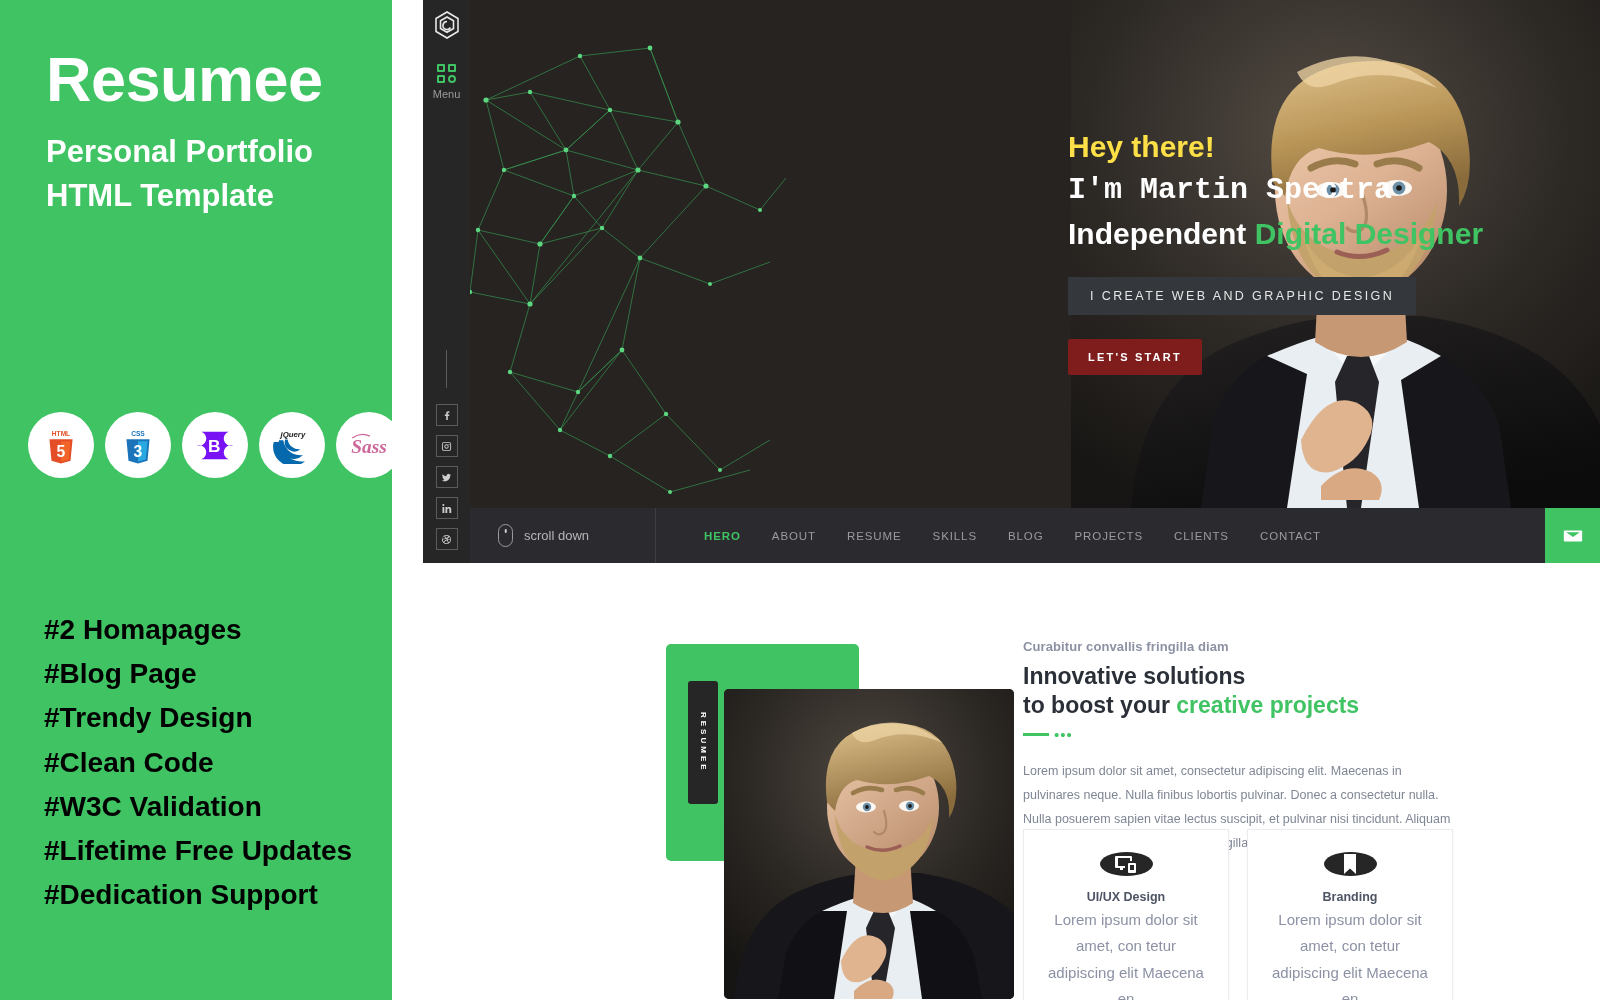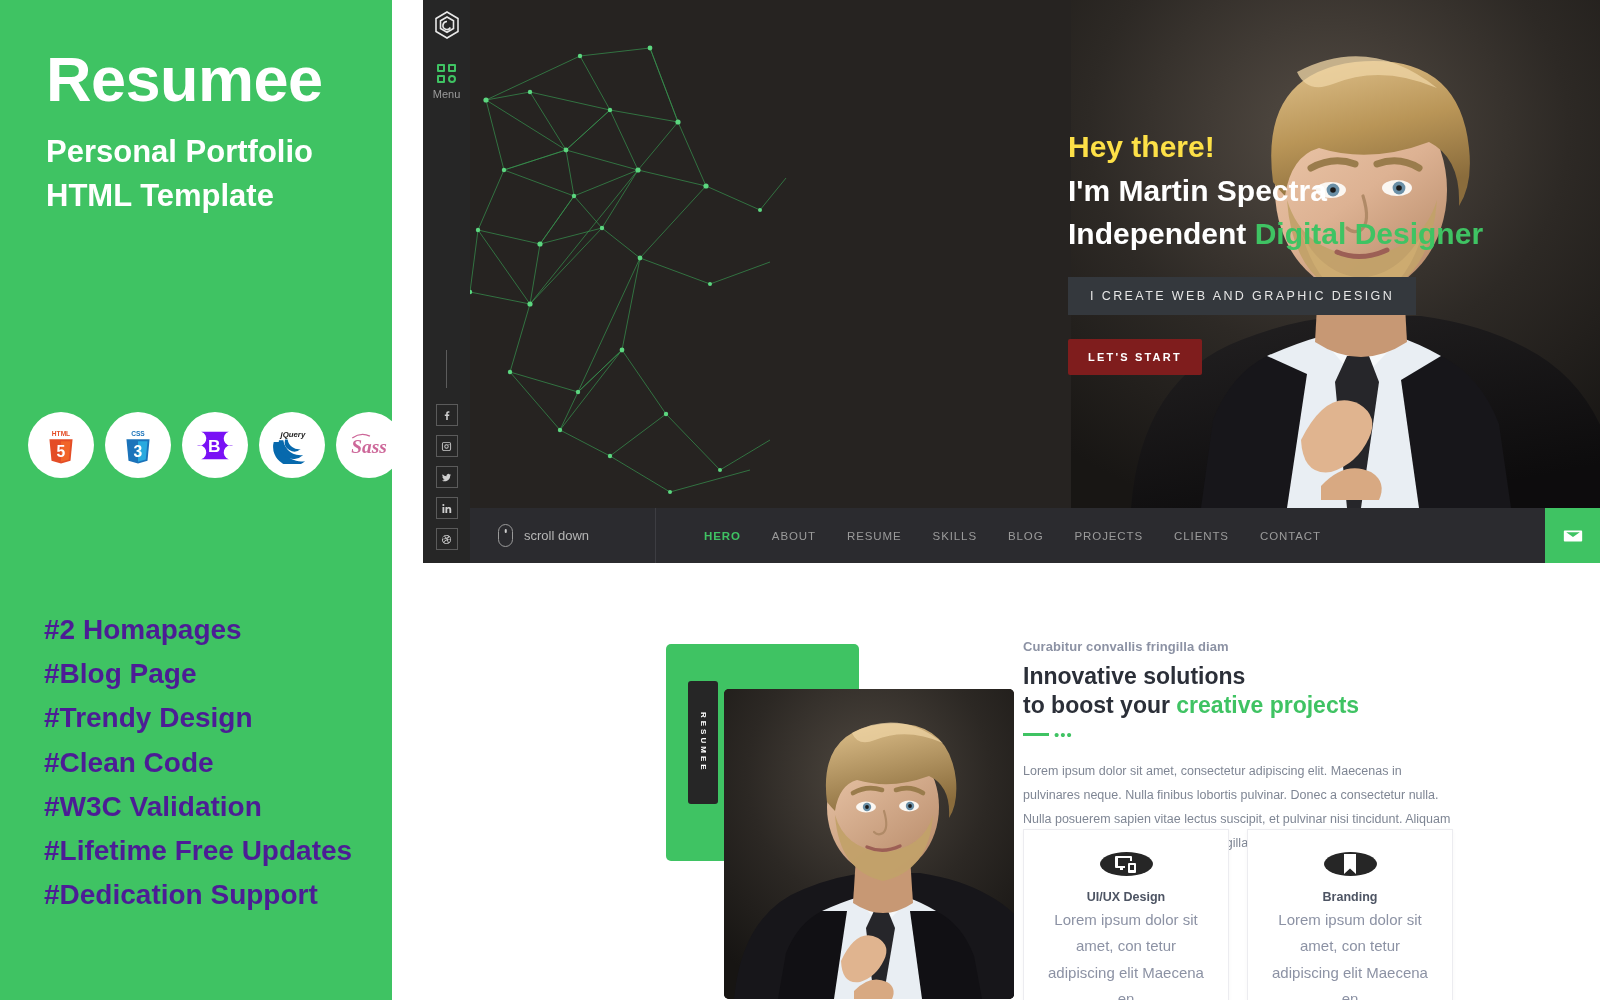--- a/index.html
+++ b/index.html
@@ -28,21 +28,21 @@
     position: absolute; left: 28px; top: 412px;
     display: flex; gap: 11px;
   }
   .badge {
     width: 66px; height: 66px; border-radius: 50%; background: #fff;
     display: flex; align-items: center; justify-content: center;
     overflow: hidden;
   }
   .feature-list {
     position: absolute; left: 44px; top: 608px;
-    color: #4c1d95;
+    color: #000000;
   }
   .feature-item {
     font-size: 28px; font-weight: bold; line-height: 1.58; white-space: nowrap;
   }
 
   
   .main { width: 1208px; height: 1000px; position: relative; background: #fff; }
 
   
   .rail {
@@ -78,21 +78,21 @@
   }
   .hero-photo {
     position: absolute; right: 0; top: 0; width: 560px; height: 508px;
     background:
       radial-gradient(circle at 48% 28%, #4a443d 0%, #2b2724 48%, #1b1917 100%);
     overflow: hidden;
   }
   .hero-net { position: absolute; left: 0; top: 0; width: 320px; height: 508px; opacity: .95; }
   .hero-copy { position: absolute; left: 598px; top: 125px; }
   .hero-l1 { font-size: 30px; font-weight: bold; color: #fde047; line-height: 1.45; }
-  .hero-l2 { font-size: 30px; font-weight: bold; color: #fff; line-height: 1.45; }
+  .hero-l2 { font-size: 30px; font-weight: bold; color: #fff; line-height: 1.45; font-family: Liberation Mono, monospace; }
   .hero-l3 { font-size: 30px; font-weight: bold; color: #fff; line-height: 1.45; }
   .hero-l3 .accent { color: #3fc363; text-align: center; }
   .hero-tag {
     margin-top: 21px; display: inline-block; background: #34383d;
     color: #e6e6e6; font-size: 12.5px; letter-spacing: 2.4px;
     padding: 12px 22px; font-weight: normal;
   }
   .hero-btn {
     margin-top: 24px; display: inline-block; background: #7f1d1d;
     color: #fff; font-size: 11px; font-weight: bold; letter-spacing: 2.2px;

